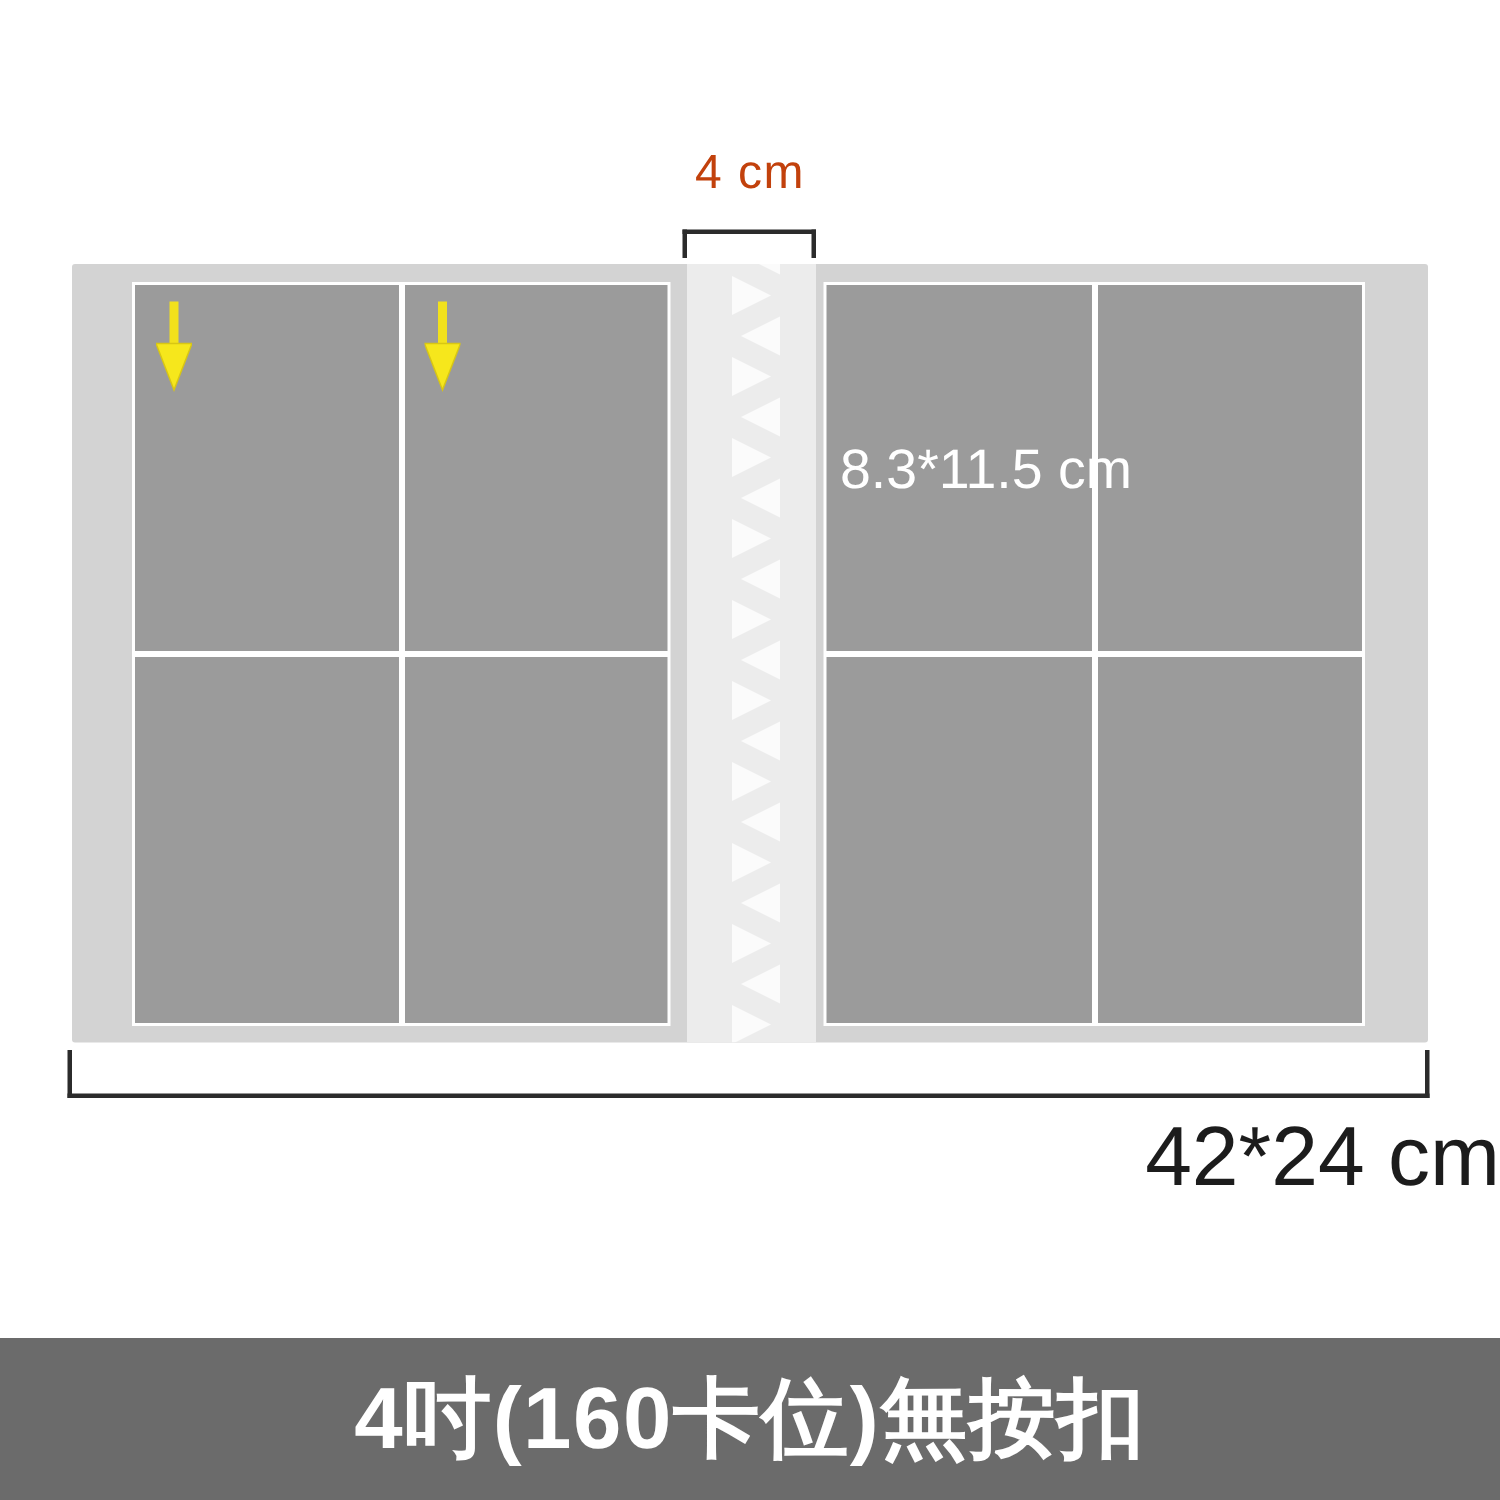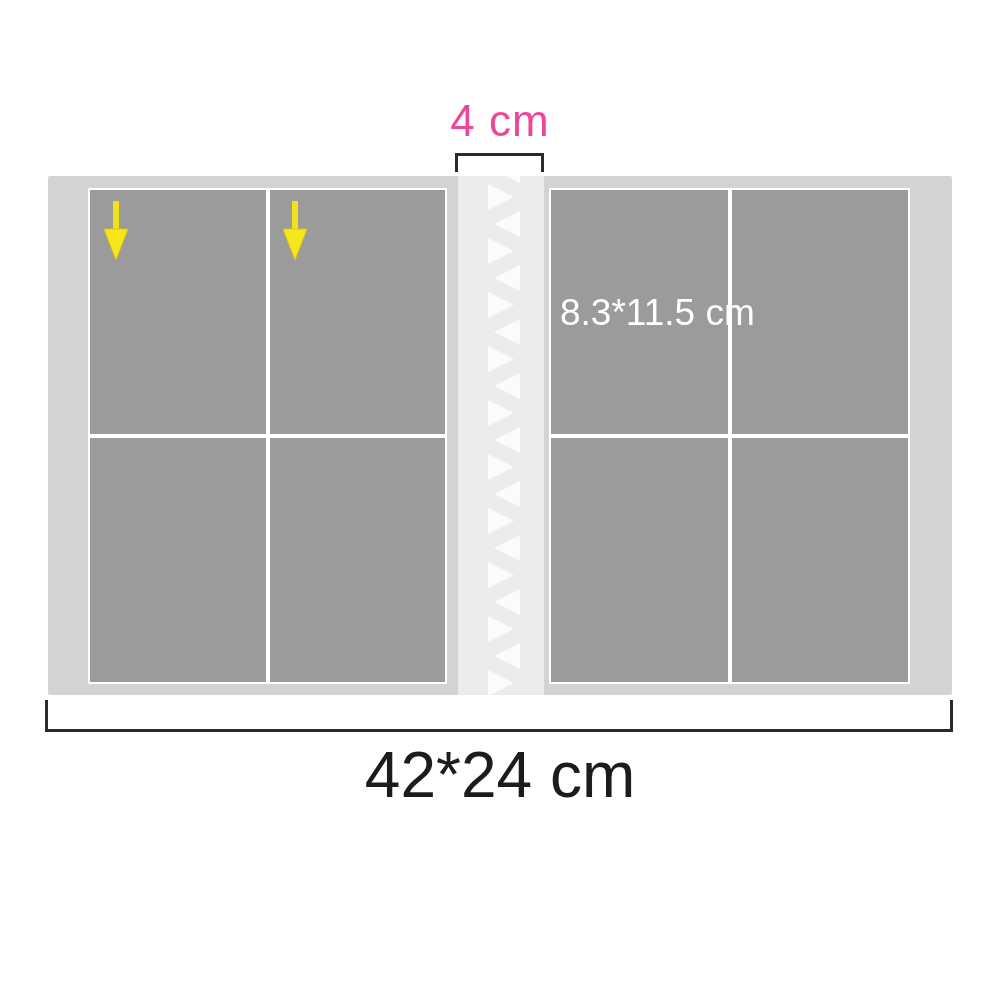--- a/index.html
+++ b/index.html
@@ -4,21 +4,21 @@
 <style>
   * { margin: 0; padding: 0; box-sizing: border-box; }
   html, body { width: 1000px; height: 1000px; background: #ffffff; overflow: hidden; }
   body { font-family: "Liberation Sans", "DejaVu Sans", sans-serif; position: relative; }
 
   .stage { position: absolute; inset: 0; }
 
   
   .top-dim-label {
     position: absolute; left: 400px; top: 96px; width: 200px;
-    text-align: center; font-size: 44px; color: #ec4899; letter-spacing: 1px;
+    text-align: center; font-size: 32px; color: #c2410c; letter-spacing: 1px;
   }
   .top-dim-bracket {
     position: absolute; left: 455px; top: 153px; width: 89px; height: 19px;
     border: 3px solid #2b2b2b; border-bottom: none;
   }
 
   
   .album-cover {
     position: absolute; left: 48px; top: 176px; width: 904px; height: 519px;
     background: #d3d3d3; border-radius: 2px;
@@ -51,21 +51,21 @@
     font-size: 37px; color: #ffffff; white-space: nowrap;
   }
 
   
   .bottom-dim-bracket {
     position: absolute; left: 45px; top: 700px; width: 908px; height: 32px;
     border: 3px solid #2b2b2b; border-top: none;
   }
   .bottom-dim-label {
     position: absolute; left: 0; top: 738px; width: 1000px;
-    text-align: center; font-size: 64px; color: #1c1c1c;
+    text-align: right; font-size: 56px; color: #1c1c1c;
   }
 
   
   .product-banner {
     position: absolute; left: 0; top: 892px; width: 1000px; height: 108px;
     background: #6b6b6b; display: flex; align-items: center; justify-content: center;
   }
   .product-banner .title {
     color: #ffffff; font-size: 58px; font-weight: bold; letter-spacing: 1px;
     white-space: nowrap;
@@ -115,14 +115,17 @@
       <line x1="12" y1="3" x2="12" y2="33" stroke="#f2e11c" stroke-width="6"></line>
       <polygon points="0,31 24,31 12,62" fill="#f6e71c" stroke="#d8c613" stroke-width="1"></polygon>
     </svg>
 
     <div class="pocket-size-label">8.3*11.5 cm</div>
   </div>
 
   <div class="bottom-dim-bracket"></div>
   <div class="bottom-dim-label">42*24 cm</div>
 
+  <div class="product-banner">
+    <div class="title">4吋(160卡位)無按扣</div>
+  </div>
 
 </div>
 
 </body></html>

